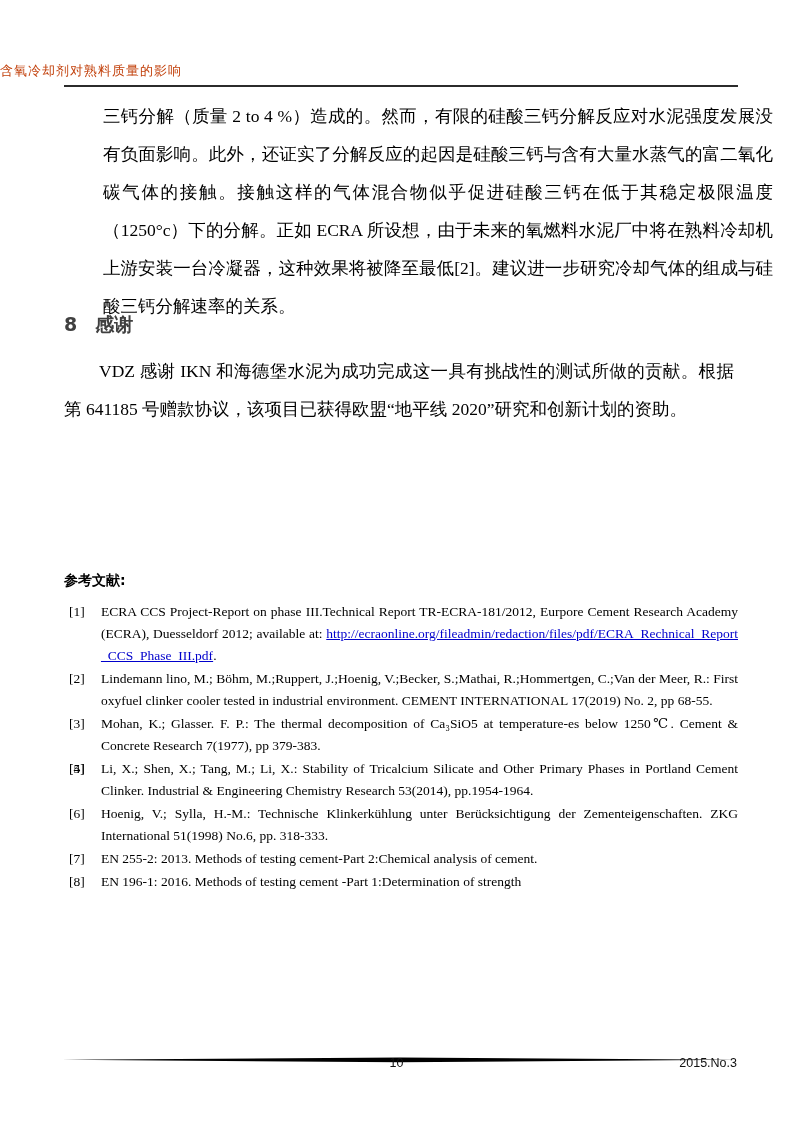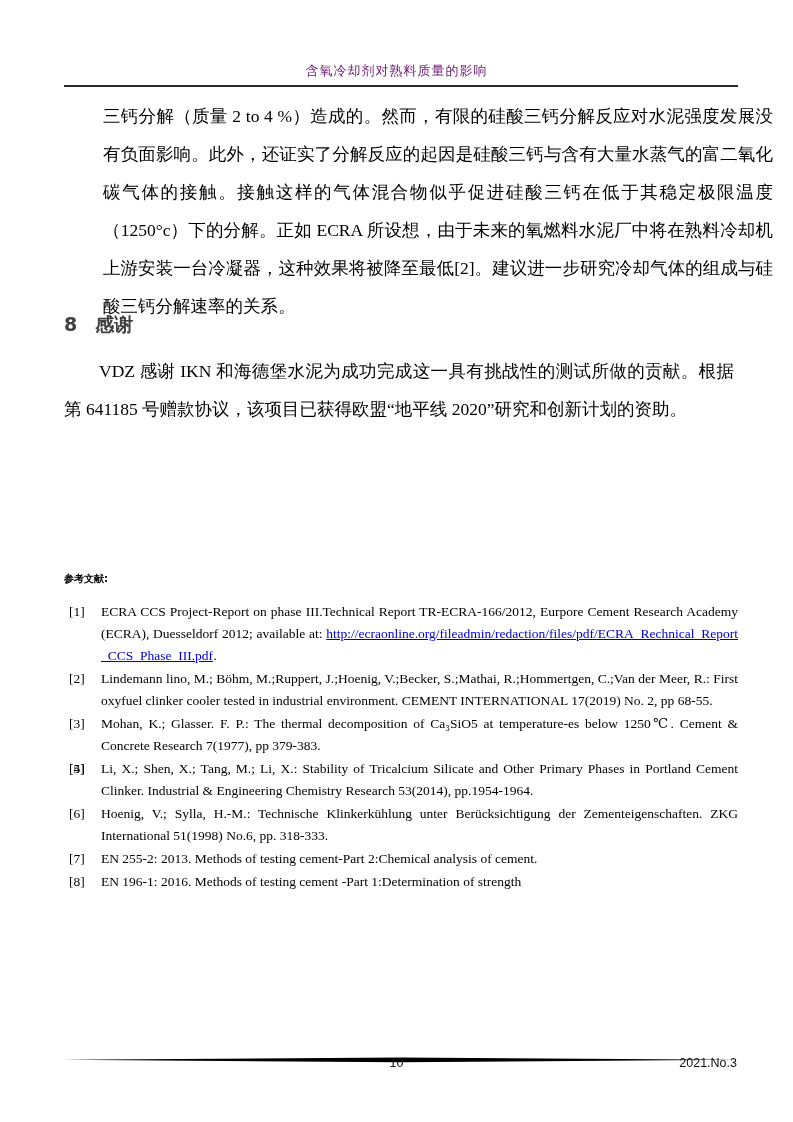--- a/index.html
+++ b/index.html
@@ -9,22 +9,22 @@
     margin: 0 auto;
     font-family: "Liberation Serif", "DejaVu Serif", serif;
     color: #000000;
     position: relative;
     overflow: hidden;
   }
   .page { position: absolute; inset: 0; background: #ffffff; }
 
   .header-title {
     position: absolute; top: 62px; left: 0; width: 100%;
-    text-align: center;
-    font-size: 13px; letter-spacing: 1px; color: #701a75;
+    text-align: left;
+    font-size: 13px; letter-spacing: 1px; color: #c2410c;
   }
   .header-rule {
     position: absolute; top: 85px; left: 64px; width: 674px; height: 2px;
     background: #2b2b2b;
   }
 
   .body-text {
     position: absolute; left: 64px; width: 670px;
     font-size: 17.5px; line-height: 38px;
     text-align: justify;
@@ -37,21 +37,21 @@
     font-family: "DejaVu Sans", "Liberation Sans", sans-serif;
     font-weight: bold; font-size: 19px; color: #404040;
   }
   .section-heading .sec-num { margin-right: 18px; }
 
   .ack-para { top: 352px; text-indent: 2em; }
 
   .refs-heading {
     position: absolute; top: 572px; left: 64px;
     font-family: "DejaVu Sans", "Liberation Sans", sans-serif;
-    font-weight: bold; font-size: 10px;
+    font-weight: bold; font-size: 14px;
   }
 
   .refs-list {
     position: absolute; top: 601px; left: 64px; width: 674px;
     list-style: none;
   }
   .ref-item {
     position: relative;
     padding-left: 37px;
     font-size: 13.5px; line-height: 22px;
@@ -90,21 +90,21 @@
   <h2 class="section-heading">
     <span class="sec-num">8</span><span>感谢</span>
   </h2>
 
   <p class="body-text ack-para">VDZ 感谢 IKN 和海德堡水泥为成功完成这一具有挑战性的测试所做的贡献。根据第 641185 号赠款协议，该项目已获得欧盟“地平线 2020”研究和创新计划的资助。</p>
 
   <h3 class="refs-heading">参考文献:</h3>
 
   <ul class="refs-list">
     <li class="ref-item">
-      <span class="ref-num">[1]</span><span>ECRA CCS Project-Report on phase III.Technical Report TR-ECRA-166/2012, Eurpore Cement Research Academy (ECRA), Duesseldorf 2012; available at: </span><a href="#" class="ref-link">http://ecraonline.org/fileadmin/redaction/files/pdf/ECRA_Rechnical_Report_CCS_Phase_III.pdf</a><span>.</span>
+      <span class="ref-num">[1]</span><span>ECRA CCS Project-Report on phase III.Technical Report TR-ECRA-181/2012, Eurpore Cement Research Academy (ECRA), Duesseldorf 2012; available at: </span><a href="#" class="ref-link">http://ecraonline.org/fileadmin/redaction/files/pdf/ECRA_Rechnical_Report_CCS_Phase_III.pdf</a><span>.</span>
     </li>
     <li class="ref-item">
       <span class="ref-num">[2]</span><span>Lindemann lino, M.; Böhm, M.;Ruppert, J.;Hoenig, V.;Becker, S.;Mathai, R.;Hommertgen, C.;Van der Meer, R.: First oxyfuel clinker cooler tested in industrial environment. CEMENT INTERNATIONAL 17(2019) No. 2, pp 68-55.</span>
     </li>
     <li class="ref-item">
       <span class="ref-num">[3]</span><span>Mohan, K.; Glasser. F. P.: The thermal decomposition of Ca₃SiO5 at temperature-es below 1250℃. Cement &amp; Concrete Research 7(1977), pp 379-383.</span>
     </li>
     <li class="ref-item">
       <span class="ref-num">[4]</span>
     </li>
@@ -123,16 +123,16 @@
   </ul>
 
   <div class="footer-rule">
     <svg width="676" height="6" viewBox="0 0 676 6" xmlns="http://www.w3.org/2000/svg">
       <polygon points="0,2.8 338,0.4 676,2.8 338,5.2" fill="#000000"></polygon>
     </svg>
   </div>
 
   <div class="footer-row">
     <span class="footer-page">10</span>
-    <span class="footer-issue">2021.No.3</span>
+    <span class="footer-issue">2015.No.3</span>
   </div>
 
 </div>
 
 </body></html>

